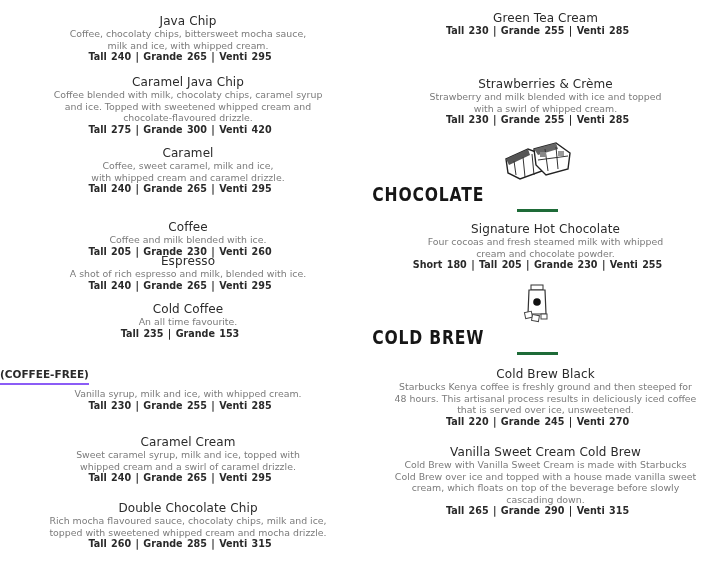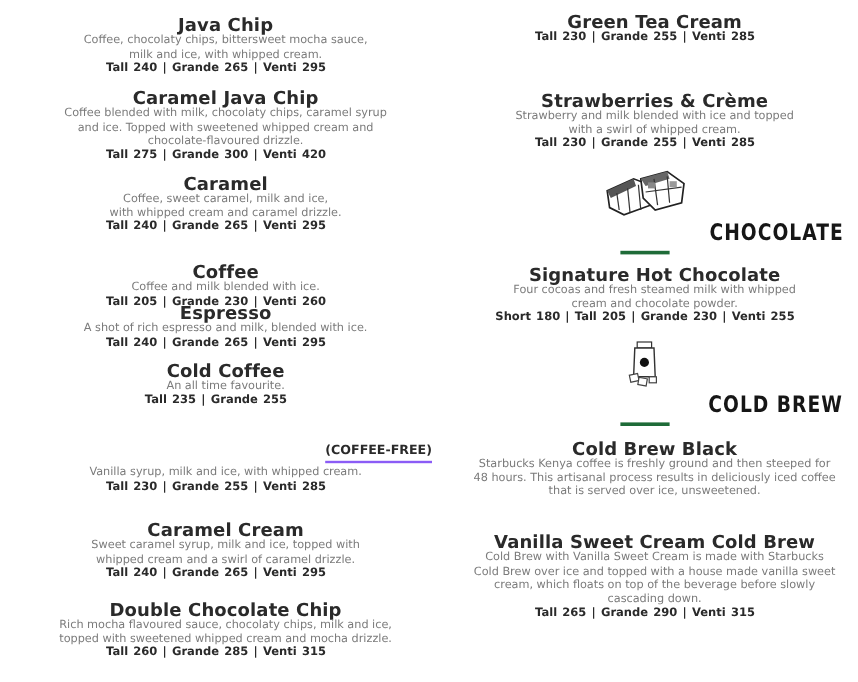--- a/index.html
+++ b/index.html
@@ -1,24 +1,24 @@
 <!DOCTYPE html>
 <html><head>
 <meta charset="utf-8">
 <style>
   html, body { margin:0; padding:0; background:#ffffff; }
   body { width:715px; height:568px; overflow:hidden; position:relative; font-family:"DejaVu Sans", sans-serif; color:#2b2b2b; }
   .col { position:absolute; top:0; text-align:center; }
   .col.left { left:0; width:360px; }
   .col.right { left:360px; width:355px; }
   .item { position:absolute; left:0; right:0; text-align:center; }
-  .name { font-size:15px; font-weight:bold; color:#2a2a2a; line-height:13px; letter-spacing:0.1px;margin-left:16px; }
+  .name { font-size:12px; font-weight:normal; color:#2a2a2a; line-height:13px; letter-spacing:0.1px;margin-left:16px; }
   .desc { font-size:9.4px; color:#7b7b7b; line-height:11.6px; white-space:pre-line;margin-left:16px; }
   .price { font-size:9.6px; font-weight:bold; color:#2a2a2a; line-height:12px; word-spacing:1px;text-align:center; }
-  .section-head { position:absolute; left:0; right:0; text-align:right; }
+  .section-head { position:absolute; left:0; right:0; text-align:left; }
   .section-title { font-family:"DejaVu Sans", sans-serif; font-weight:bold; font-size:19px; letter-spacing:1px; color:#161616; transform:scaleX(0.82); display:inline-block; line-height:22px; }
   .section-rule { width:41px; height:3px; background:#1e6b38; margin:4px auto 0 auto; }
   .cf-title { font-size:10.5px; font-weight:bold; color:#2a2a2a; display:inline-block; padding-bottom:3px; border-bottom:2px solid #8b5cf6; }
   svg { display:block; margin:0 auto; }
 </style>
 </head>
 <body>
 
 <div class="col left">
   <div class="item" style="top:15px">
@@ -46,21 +46,21 @@
     <div class="price">Tall 205  |  Grande 230  |  Venti 260</div>
   </div>
   <div class="item" style="top:255px">
     <div class="name">Espresso</div>
     <div class="desc">A shot of rich espresso and milk, blended with ice.</div>
     <div class="price">Tall 240  |  Grande 265  |  Venti 295</div>
   </div>
   <div class="item" style="top:303px">
     <div class="name">Cold Coffee</div>
     <div class="desc">An all time favourite.</div>
-    <div class="price">Tall 235  |  Grande 255</div>
+    <div class="price">Tall 235  |  Grande 153</div>
   </div>
 
   <div class="section-head" style="top:363px">
     <span class="cf-title">(COFFEE-FREE)</span>
   </div>
 
   <div class="item" style="top:388px">
     <div class="desc">Vanilla syrup, milk and ice, with whipped cream.</div>
     <div class="price">Tall 230  |  Grande 255  |  Venti 285</div>
   </div>
@@ -125,20 +125,21 @@
       <rect x="23" y="30" width="6" height="5" fill="#fff" stroke="#444" stroke-width="1"></rect>
     </svg>
     <div class="section-title">COLD BREW</div>
     <div class="section-rule"></div>
   </div>
   <div class="item" style="top:368px">
     <div class="name">Cold Brew Black</div>
     <div class="desc">Starbucks Kenya coffee is freshly ground and then steeped for
 48 hours. This artisanal process results in deliciously iced coffee
 that is served over ice, unsweetened.</div>
+    <div class="price">Tall 220  |  Grande 245  |  Venti 270</div>
   </div>
   <div class="item" style="top:446px">
     <div class="name">Vanilla Sweet Cream Cold Brew</div>
     <div class="desc">Cold Brew with Vanilla Sweet Cream is made with Starbucks
 Cold Brew over ice and topped with a house made vanilla sweet
 cream, which floats on top of the beverage before slowly
 cascading down.</div>
     <div class="price">Tall 265  |  Grande 290  |  Venti 315</div>
   </div>
 </div>

